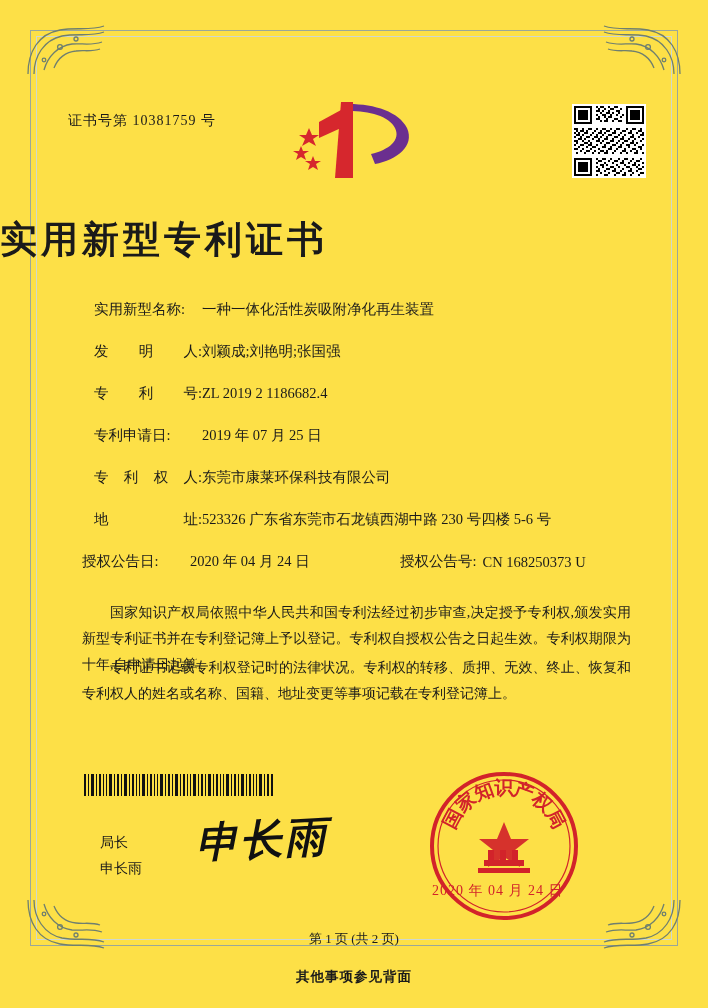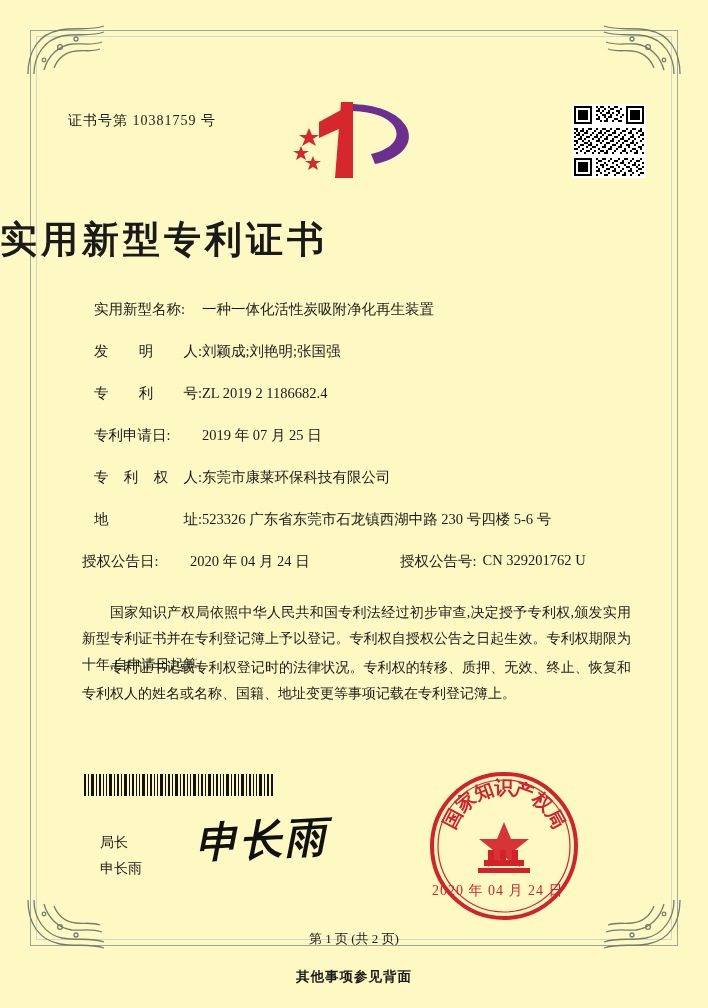--- a/index.html
+++ b/index.html
@@ -11,21 +11,21 @@
     width: 708px;
     height: 1008px;
     font-family: "Liberation Serif", serif;
     color: #1a1a1a;
     position: relative;
     overflow: hidden;
   }
   .page {
     position: absolute;
     inset: 0;
-    background: #fef9c3;
+    background: #fde047;
     text-decoration: underline;
   }
   
   .border-outer {
     position: absolute;
     left: 30px;
     top: 30px;
     right: 30px;
     bottom: 62px;
     border: 1px solid #9aa79a;
@@ -110,21 +110,21 @@
   }
   .row .label.spread {
     display: flex;
     justify-content: space-between;
     width: 108px;
   }
   .row .value { flex: 1 1 auto; }
 
   .row2 {
     display: flex;
-    align-items: flex-start;
+    align-items: flex-end;
     margin-bottom: 12px;
     white-space: nowrap;
     margin-top: 15px;
   }
   .row2 .label { width: 108px; flex: 0 0 108px; }
   .row2 .value { width: 210px; flex: 0 0 210px; }
   .row2 .label2 { flex: 0 0 auto; padding-right: 6px; }
   .row2 .value2 { flex: 1 1 auto; }
 
   
@@ -553,21 +553,21 @@
         <span>地</span>
         <span>址:</span>
       </div>
       <div class="value">523326 广东省东莞市石龙镇西湖中路 230 号四楼 5-6 号</div>
     </div>
 
     <div class="row2">
       <div class="label">授权公告日:</div>
       <div class="value">2020 年 04 月 24 日</div>
       <div class="label2">授权公告号:</div>
-      <div class="value2">CN 329201762 U</div>
+      <div class="value2">CN 168250373 U</div>
     </div>
 
   </div>
 
   <div class="para p1">国家知识产权局依照中华人民共和国专利法经过初步审查,决定授予专利权,颁发实用新型专利证书并在专利登记簿上予以登记。专利权自授权公告之日起生效。专利权期限为十年,自申请日起算。</div>
   <div class="para p2">专利证书记载专利权登记时的法律状况。专利权的转移、质押、无效、终止、恢复和专利权人的姓名或名称、国籍、地址变更等事项记载在专利登记簿上。</div>
 
   <div class="barcode">
     <svg viewBox="0 0 190 22" width="190" height="22" shape-rendering="crispEdges">
       <g fill="#111">

